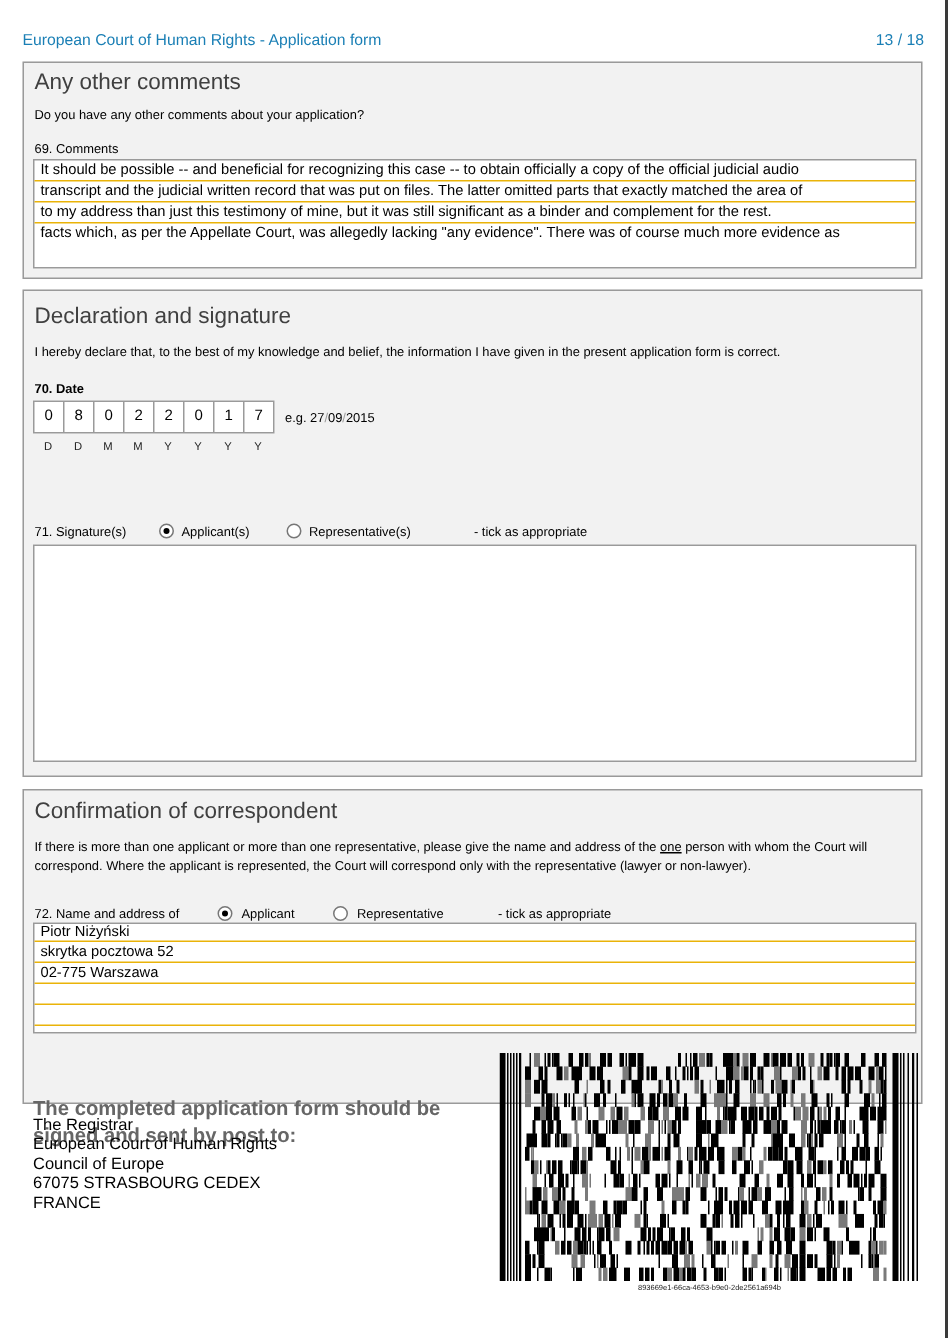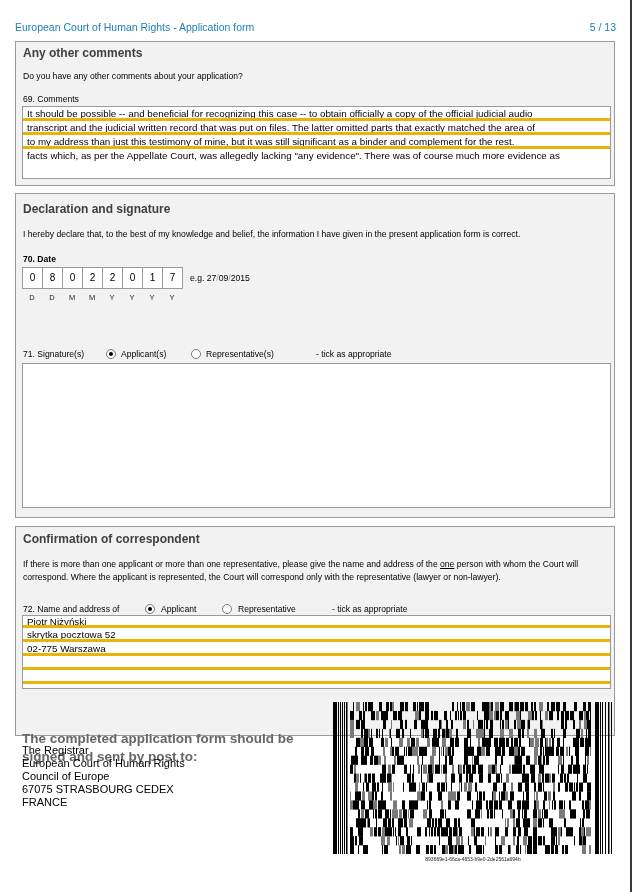--- a/index.html
+++ b/index.html
@@ -5,26 +5,26 @@
   html, body { margin: 0; padding: 0; }
   body {
     width: 633px; height: 892px; background: #ffffff; position: relative; overflow: hidden;
     font-family: "Liberation Sans", sans-serif; color: #000;
   }
   .right-edge { position: absolute; left: 630px; top: 0; width: 2px; height: 892px; background: #3a3a3a; }
   .header-title { position: absolute; left: 15px; top: 21px; font-size: 10.5px; color: #1a7fb5; }
   .page-number { position: absolute; right: 17px; top: 21px; font-size: 10.5px; color: #1a7fb5; }
 
   .section { position: absolute; left: 15px; width: 600px; background: #f2f2f2; border: 1px solid #9a9a9a; box-sizing: border-box; }
-  .sec-title { position: absolute; left: 7px; font-size: 12px; font-weight: bold; color: #404040; }
+  .sec-title { position: absolute; left: 7px; font-size: 15px; font-weight: normal; color: #404040; }
   .txt { position: absolute; font-size: 8.6px; color: #000; white-space: nowrap; }
   .wrap { white-space: normal; }
 
   .lined-box { position: absolute; background: #fff; border: 1px solid #9a9a9a; box-sizing: border-box; }
-  .lined-box .line { display: block; height: 14px; line-height: 14px; border-bottom: 3px solid #eab308; padding-left: 4px; font-size: 9.8px; white-space: nowrap; overflow: hidden; box-sizing: border-box; }
+  .lined-box .line { display: block; height: 14px; line-height: 14px; border-bottom: 1px solid #eab308; padding-left: 4px; font-size: 9.8px; white-space: nowrap; overflow: hidden; box-sizing: border-box; }
   .lined-box .line:last-child { border-bottom: none; }
 
   .date-boxes { position: absolute; left: 6px; top: 73px; display: flex; border: 1px solid #9a9a9a; background: #fff; }
   .date-cell { width: 19px; height: 20px; line-height: 20px; text-align: center; font-size: 10px; border-right: 1px solid #9a9a9a; }
   .date-cell:last-child { border-right: none; }
   .date-labels { position: absolute; left: 6px; top: 99px; display: flex; }
   .date-label { width: 20px; text-align: center; font-size: 7.5px; color: #222; }
   .date-example { position: absolute; left: 174px; top: 79px; font-size: 8.6px; }
   .slash { color: #9a9a9a; }
 
@@ -38,21 +38,21 @@
 
   .barcode { position: absolute; left: 333px; top: 702px; width: 280px; height: 152px; }
   .barcode-id { position: absolute; left: 333px; top: 856px; width: 280px; text-align: center; font-size: 5px; color: #222; }
 </style>
 </head>
 <body>
 
 <div class="right-edge"></div>
 
 <div class="header-title">European Court of Human Rights - Application form</div>
-<div class="page-number">5 / 13</div>
+<div class="page-number">13 / 18</div>
 
 <div class="section" style="top:41px; height:145px;">
   <div class="sec-title" style="top:4px;">Any other comments</div>
   <div class="txt" style="left:7px; top:29px;">Do you have any other comments about your application?</div>
   <div class="txt" style="left:7px; top:52px;">69. Comments</div>
   <div class="lined-box" style="left:6px; top:64px; width:589px; height:73px;">
     <span class="line">It should be possible -- and beneficial for recognizing this case -- to obtain officially a copy of the official judicial audio</span>
     <span class="line">transcript and the judicial written record that was put on files. The latter omitted parts that exactly matched the area of</span>
     <span class="line">to my address than just this testimony of mine, but it was still significant as a binder and complement for the rest.</span>
     <span class="line">facts which, as per the Appellate Court, was allegedly lacking "any evidence". There was of course much more evidence as</span>

